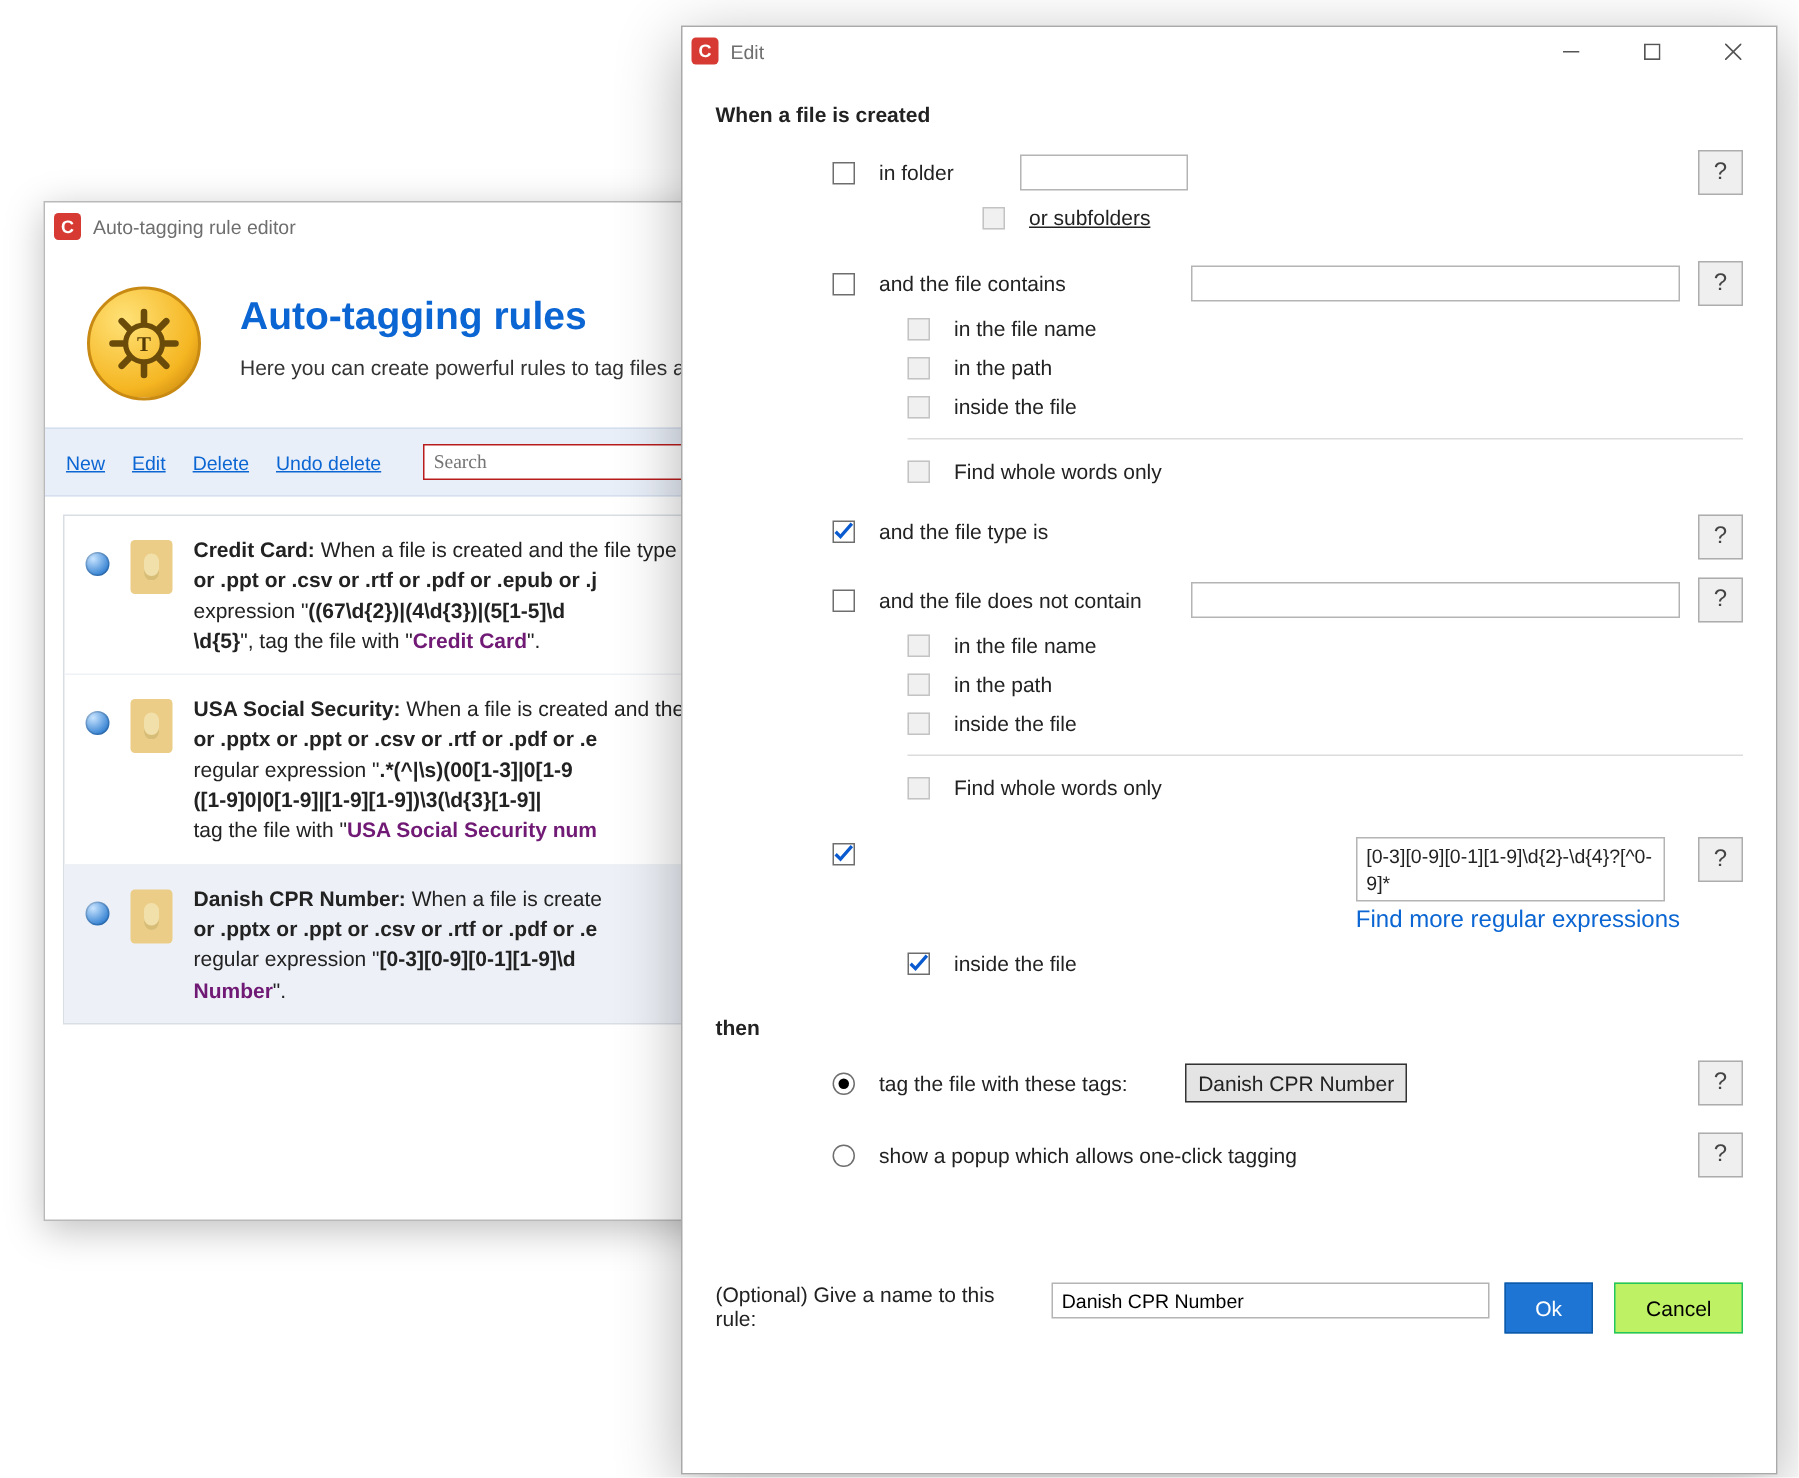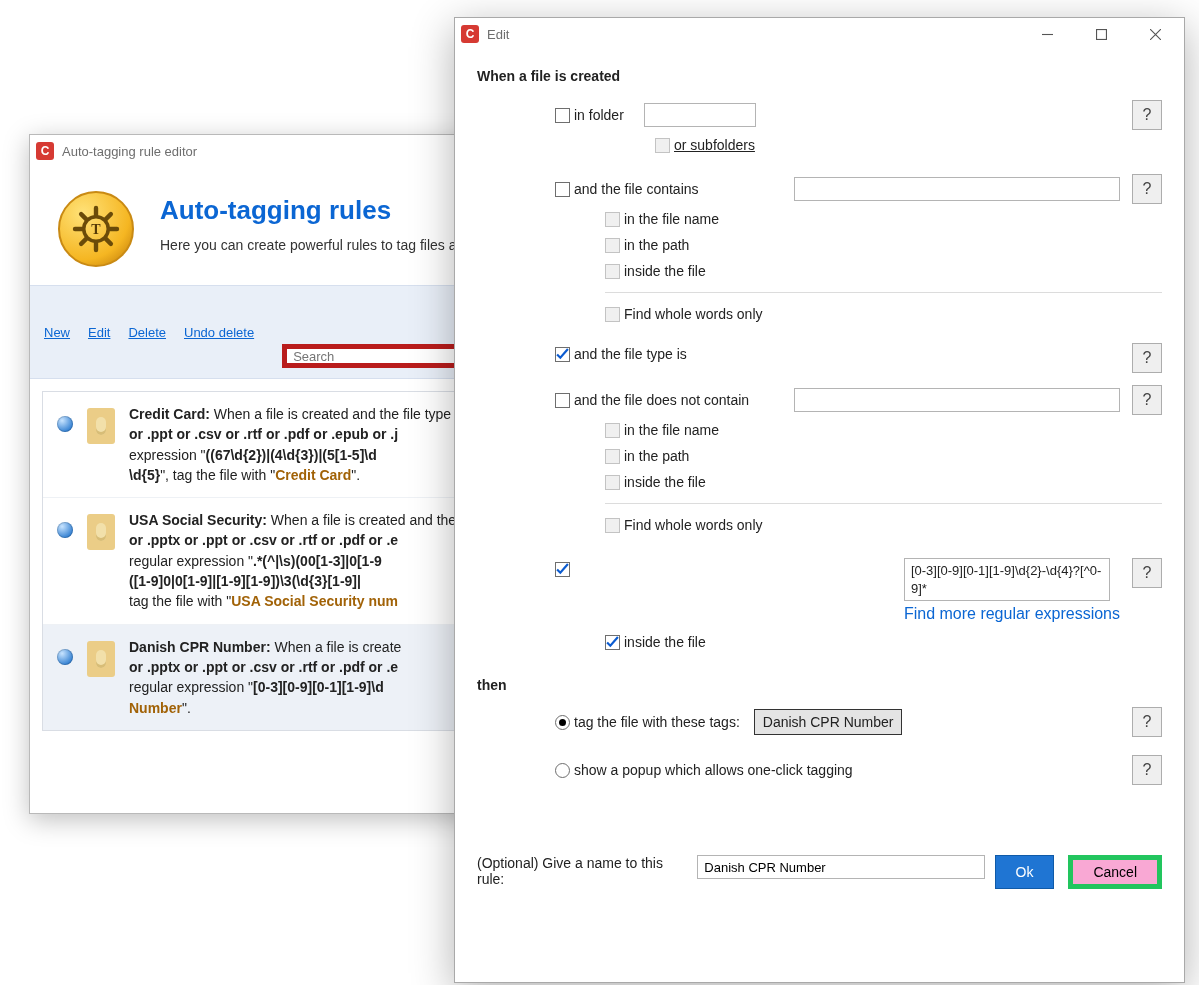--- a/index.html
+++ b/index.html
@@ -55,21 +55,21 @@
 
 .back-toolbar {
   margin-top: 18px;
   background: #e9eff8;
   border-top: 1px solid #d6dfee;
   border-bottom: 1px solid #d6dfee;
   padding: 10px 14px;
   display: flex; align-items: center; gap: 18px;
 }
 .toolbar-link { color: #0b66d3; text-decoration: underline; cursor: pointer; }
-.search-input { margin-left: 10px; width: 290px; height: 24px; border: 5px solid #b91c1c; padding: 2px 6px; font-family: Liberation Sans, sans-serif; font-size: 13px; margin-top: 48px; }
+.search-input { margin-left: 10px; width: 290px; height: 24px; border: 1px solid #b91c1c; padding: 2px 6px; font-family: Liberation Serif, serif; font-size: 13px; }
 
 .back-list { padding: 12px; }
 .back-list-inner { border: 1px solid #d9dde4; }
 .list-row { display: flex; gap: 14px; padding: 12px 14px; align-items: flex-start; }
 .list-row.sel { background: #edf1f7; }
 .list-row + .list-row { border-top: 1px solid #eef1f5; }
 .row-dot {
   width: 16px; height: 16px; border-radius: 50%; margin-top: 12px;
   background: radial-gradient(circle at 32% 28%, #c8e4ff, #3a85d4 70%, #1a5aa1 100%);
   box-shadow: inset 0 0 0 1px rgba(0,0,0,0.15);
@@ -78,21 +78,21 @@
 .row-folder {
   width: 28px; height: 36px; margin-top: 4px;
   background: #ebcd87; border-radius: 3px; position: relative; flex: 0 0 auto;
 }
 .row-folder::after {
   content: ""; position: absolute; left: 50%; top: 50%; transform: translate(-50%,-50%);
   width: 10px; height: 18px; background: #f2e0aa; border-radius: 6px;
   box-shadow: 0 -3px 0 #d8bd77 inset;
 }
 .row-text { font-size: 14px; line-height: 1.45; flex: 1; }
-.row-text b.link { color: #a16207; }
+.row-text b.link { color: #701a75; }
 
 
 .win-front {
   position: absolute;
   left: 454px;
   top: 17px;
   width: 731px;
   height: 966px;
   background: #fff;
   border: 1px solid #a9a9a9;
@@ -103,21 +103,21 @@
   display: flex; align-items: center; padding: 0 6px; gap: 8px;
 }
 .title-spacer { flex: 1; }
 .win-btn { width: 46px; height: 100%; display: flex; align-items: center; justify-content: center; color: #666; }
 .win-btn svg { width: 11px; height: 11px; }
 
 .front-body { padding: 12px 22px 18px 22px; }
 .section-heading { font-weight: 600; font-size: 14px; margin: 6px 0 14px 0; }
 .then-heading { font-weight: 600; font-size: 14px; margin: 22px 0 12px 0; }
 
-.row { display: flex; align-items: center; gap: 4px; min-height: 30px; padding: 2px 0; }
+.row { display: flex; align-items: center; gap: 16px; min-height: 30px; padding: 2px 0; }
 .row.tight { min-height: 26px; }
 .indent1 { padding-left: 78px; }
 .indent2 { padding-left: 128px; }
 
 .chk { width: 15px; height: 15px; border: 1px solid #6e6e6e; display: inline-flex; align-items: center; justify-content: center; background: #fff; flex: 0 0 auto; cursor: pointer; }
 .chk.disabled { border-color: #c3c3c3; background: #f0f0f0; }
 .chk.checked svg { width: 13px; height: 13px; color: #0b5bd0; display: block; }
 .chk svg { display: none; }
 
 .radio { width: 15px; height: 15px; border: 1px solid #6e6e6e; border-radius: 50%; display: inline-flex; align-items: center; justify-content: center; flex: 0 0 auto; cursor: pointer; }
@@ -137,21 +137,21 @@
 .col-right-top { margin-left: auto; display: flex; align-items: flex-start; gap: 12px; }
 
 .divider { height: 1px; background: #dcdcdc; margin: 8px 0 8px 128px; }
 
 .link-sm { color: #0b66d3; font-size: 16px; cursor: pointer; }
 .regex-col { display: flex; flex-direction: column; gap: 4px; align-items: flex-start; }
 
 .tag-pill { border: 1px solid #333; background: #e4e4e4; padding: 4px 8px; font-size: 14px; }
 
 .bottom-bar { display: flex; gap: 10px; padding-top: 68px; }
-.btn { height: 34px; padding: 0 20px; border: 5px solid #22c55e; background: #f9a8d4; font-size: 14px; cursor: pointer; }
+.btn { height: 34px; padding: 0 20px; border: 1px solid #22c55e; background: #bef264; font-size: 14px; cursor: pointer; }
 .btn.primary { background: #1f75d3; border: 1px solid #0f5aa8; color: #fff; }
 .btn-wrap { margin-left: auto; display: flex; gap: 14px; }
 </style>
 </head>
 <body>
 
 <div class="win-back">
   <div class="titlebar">
     <div class="app-icon">C</div>
     <div class="title-text">Auto-tagging rule editor</div>

